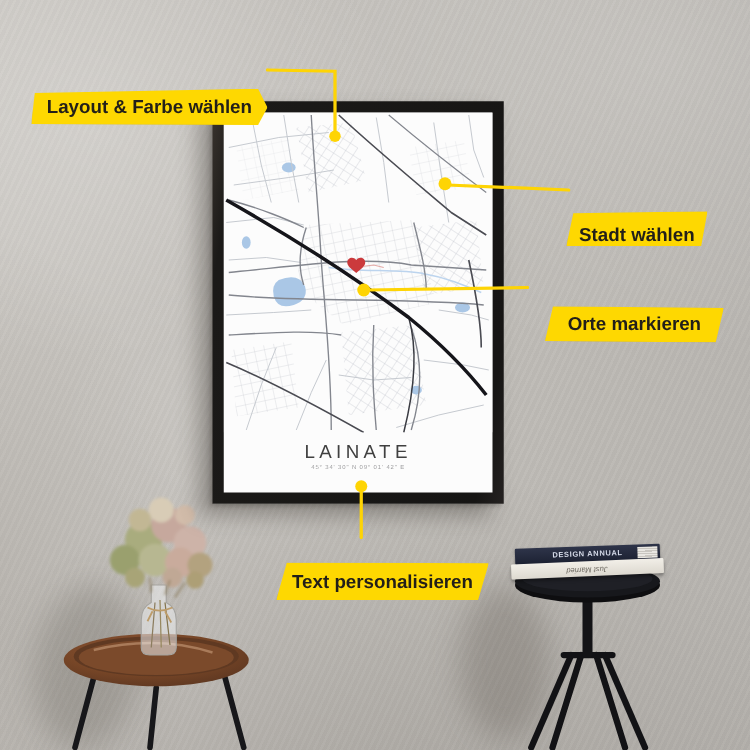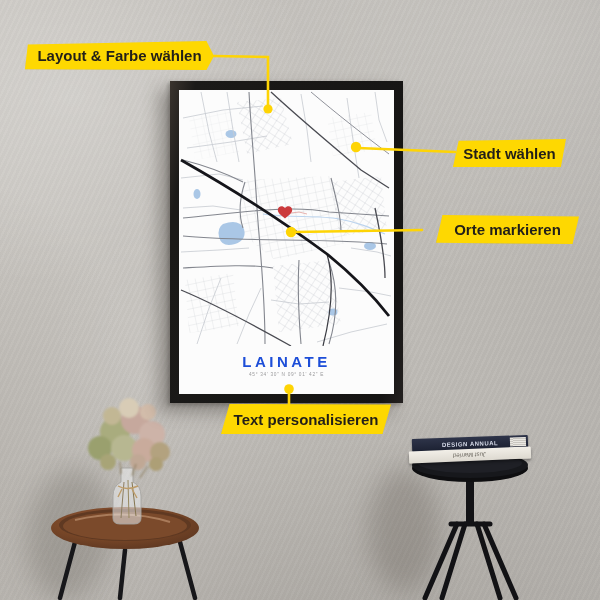--- a/index.html
+++ b/index.html
@@ -19,36 +19,36 @@
 
   .soft-shadow{position:absolute;filter:blur(12px);border-radius:50%;}
 
   
   .poster{position:absolute;left:170px;top:81px;width:233px;height:322px;
     background:linear-gradient(100deg,#3a342e,#1b1a18 9%,#161514 92%,#242120);
     padding:9px;box-sizing:border-box;
     box-shadow:-11px 9px 16px rgba(52,47,42,.38), -2px 2px 4px rgba(40,36,32,.3);}
   .poster-inner{width:215px;height:304px;background:#fcfcfc;position:relative;}
   .poster-caption{position:absolute;left:0;top:256px;width:215px;text-align:center;}
-  .poster-title{font-size:15px;letter-spacing:3.5px;color:#1d4ed8;margin-top:7px;font-weight:700;}
+  .poster-title{font-size:15px;letter-spacing:3.5px;color:#404040;margin-top:7px;font-weight:400;}
   .poster-coords{font-size:7px;letter-spacing:1px;color:#9b9b9d;margin-top:2px;
     transform:scale(.68);transform-origin:50% 0;white-space:nowrap;}
 
   
   .callout{position:absolute;background:#fed801;color:#221f19;
     display:flex;align-items:center;justify-content:center;
     font-size:15px;font-weight:bold;white-space:nowrap;
-    box-shadow:-3px 4px 7px rgba(0,0,0,.15);}
+    box-shadow:-3px 4px 7px rgba(0,0,0,.15);margin-top:30px;}
   .co-layout{left:25px;top:41px;width:189px;height:29px;
     clip-path:polygon(1.5% 12%, 96% 0%, 100% 52%, 96% 100%, 0% 97%);}
   .co-city{left:453px;top:139px;width:113px;height:28px;
-    clip-path:polygon(5% 6%, 100% 0%, 95.5% 100%, 0% 100%);}
+    clip-path:polygon(5% 6%, 100% 0%, 95.5% 100%, 0% 100%);align-items:flex-end;}
   .co-places{left:436px;top:215px;width:143px;height:29px;
     clip-path:polygon(4.5% 0%, 100% 5%, 95.5% 100%, 0% 96%);}
-  .co-text{left:221px;top:404px;width:170px;height:30px;
+  .co-text{left:221px;top:420px;width:170px;height:30px;
     clip-path:polygon(5% 0%, 100% 2%, 95% 100%, 0% 100%);}
 
   .overlay-svg{position:absolute;left:0;top:0;pointer-events:none;}
 
   
   .book{position:absolute;box-sizing:border-box;}
   .book-top{left:412px;top:437px;width:116px;height:13px;transform:rotate(-2deg);
     background:linear-gradient(#2e3449,#1c2132);border-radius:1px;
     box-shadow:0 1px 2px rgba(0,0,0,.4);display:flex;align-items:center;justify-content:center;}
   .book-top .fore{position:absolute;right:2px;top:2px;width:16px;height:9px;

